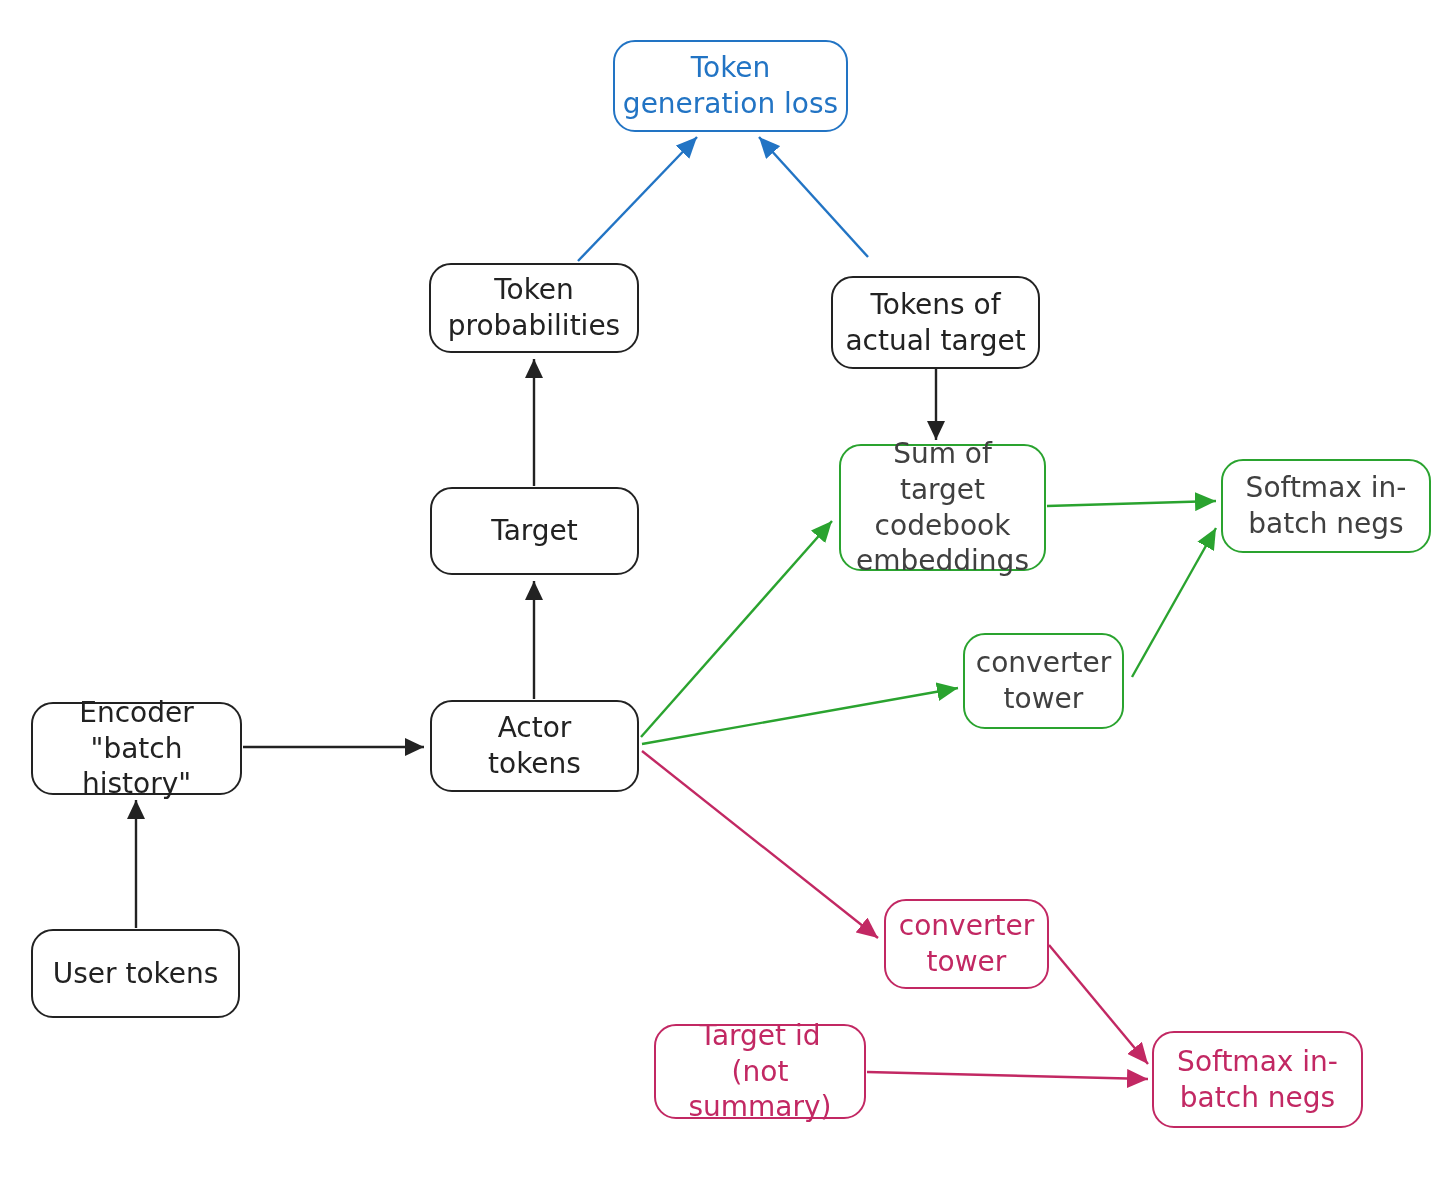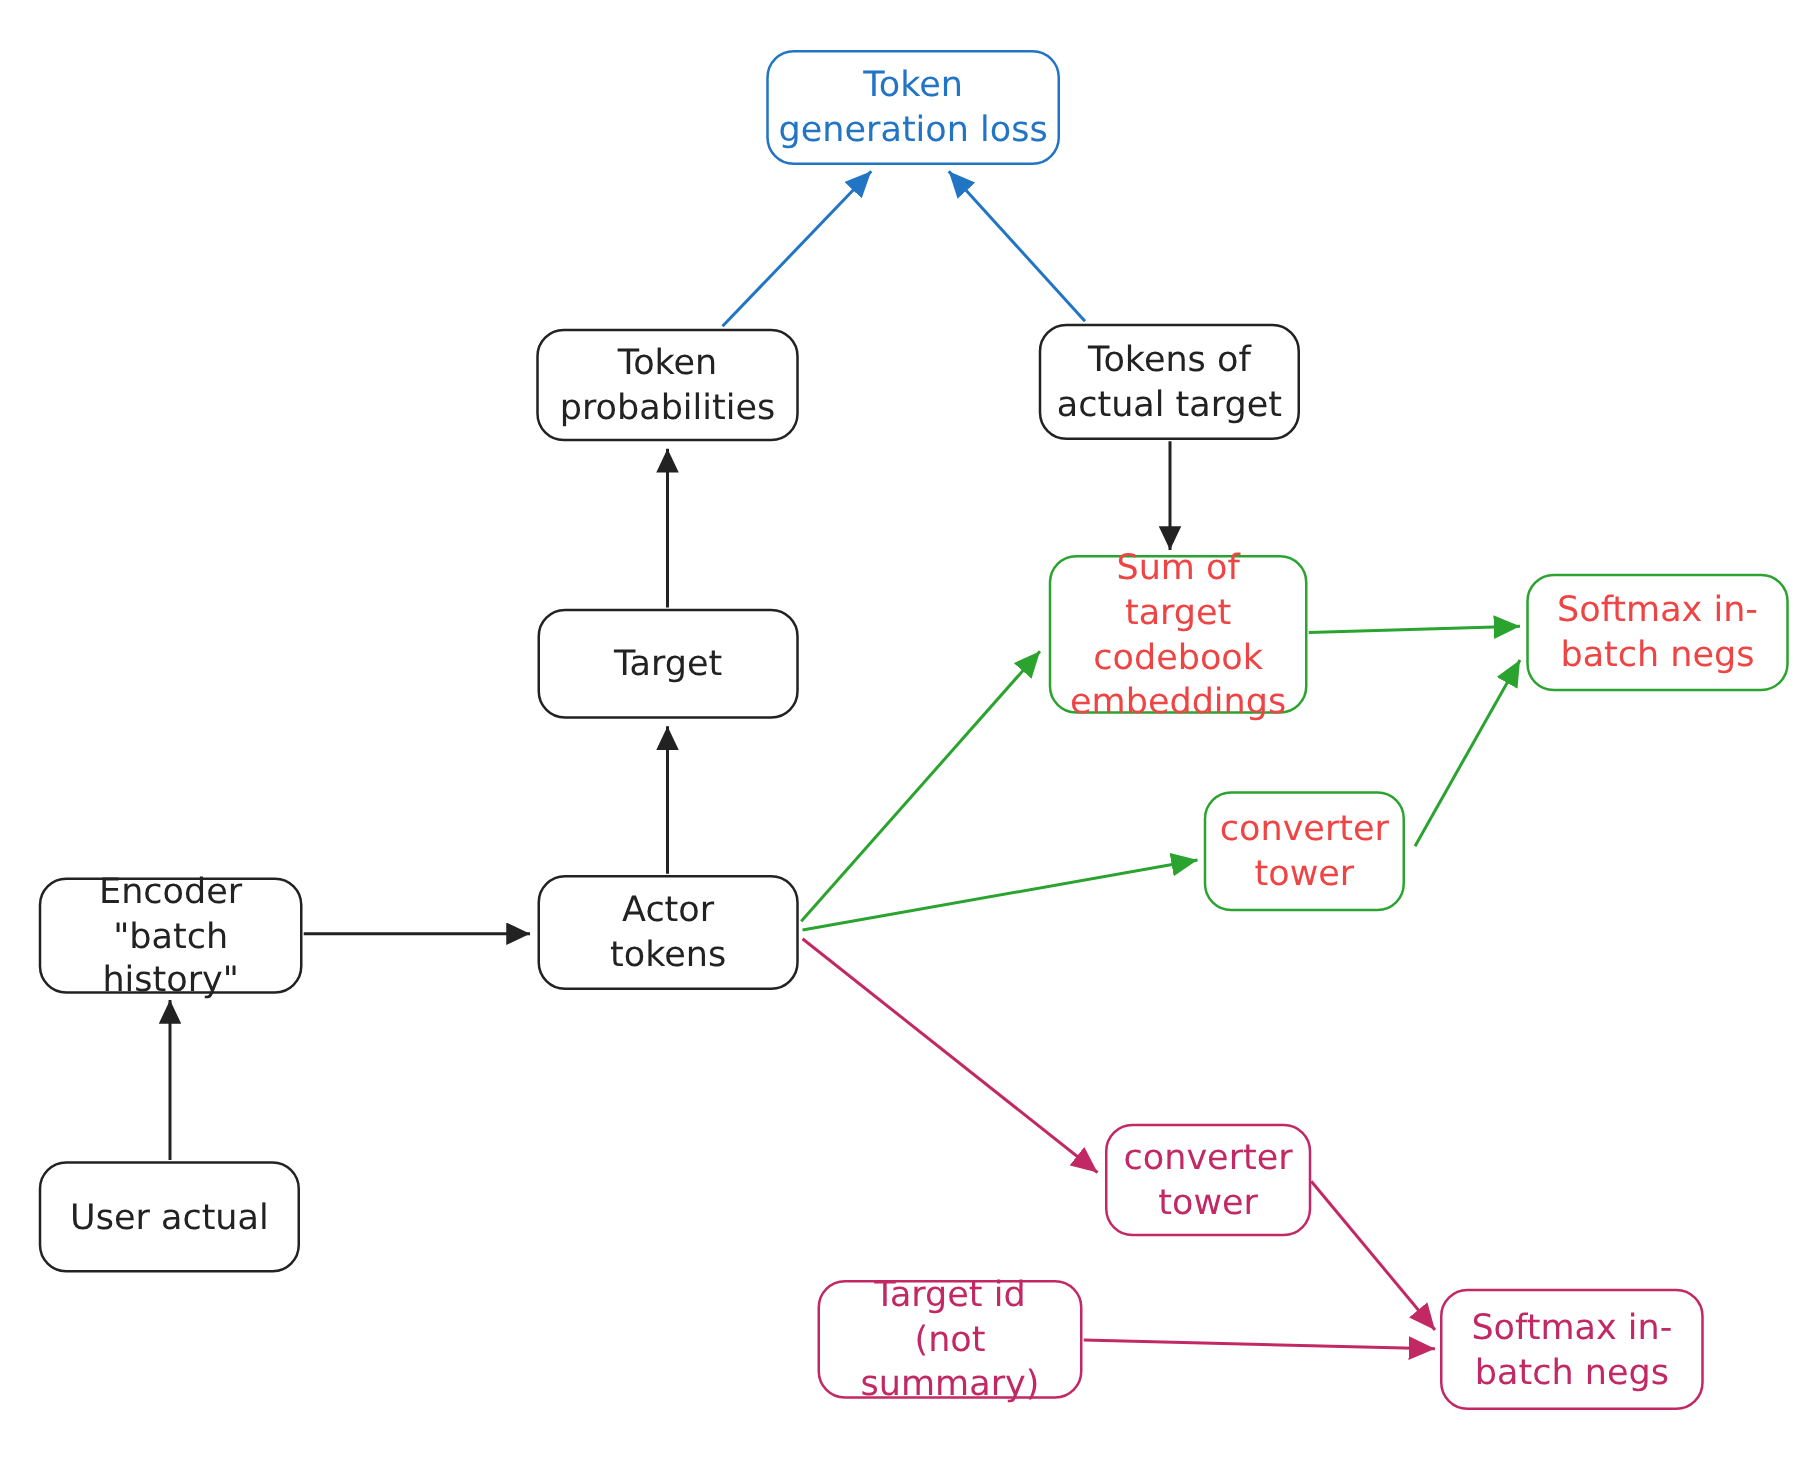--- a/index.html
+++ b/index.html
@@ -41,21 +41,21 @@
     text-align: center;
   }
   .node-label {
     white-space: pre-line;
     font-size: 28px;
     line-height: 1.28;
     padding: 0 6px;
   }
   .c-black { border-color: #222222; color: #222222; }
   .c-blue  { border-color: #2274c4; color: #2274c4; }
-  .c-green { border-color: #2aa32f; color: #ef4444; }
+  .c-green { border-color: #2aa32f; color: #404040; }
   .c-pink  { border-color: #c22863; color: #c22863; }
 </style>
 </head>
 <body>
 
 <div class="canvas">
 
   <svg class="edges" viewBox="0 0 1456 1184" xmlns="http://www.w3.org/2000/svg">
     <defs>
       <marker id="ah-black" markerUnits="userSpaceOnUse" markerWidth="20" markerHeight="18" refX="19" refY="9" orient="auto">
@@ -91,21 +91,21 @@
   <div class="node c-blue" style="left:613px; top:40px; width:235px; height:92px;">
     <span class="node-label">Token
 generation loss</span>
   </div>
 
   <div class="node c-black" style="left:429px; top:263px; width:210px; height:90px;">
     <span class="node-label">Token
 probabilities</span>
   </div>
 
-  <div class="node c-black" style="left:831px; top:259px; width:209px; height:93px;">
+  <div class="node c-black" style="left:831px; top:276px; width:209px; height:93px;">
     <span class="node-label">Tokens of
 actual target</span>
   </div>
 
   <div class="node c-green" style="left:839px; top:444px; width:207px; height:127px;">
     <span class="node-label">Sum of target
 codebook
 embeddings</span>
   </div>
 
@@ -132,21 +132,21 @@
     <span class="node-label">Actor
 tokens</span>
   </div>
 
   <div class="node c-pink" style="left:884px; top:899px; width:165px; height:90px;">
     <span class="node-label">converter
 tower</span>
   </div>
 
   <div class="node c-black" style="left:31px; top:929px; width:209px; height:89px;">
-    <span class="node-label">User actual</span>
+    <span class="node-label">User tokens</span>
   </div>
 
   <div class="node c-pink" style="left:654px; top:1024px; width:212px; height:95px;">
     <span class="node-label">Target id
 (not summary)</span>
   </div>
 
   <div class="node c-pink" style="left:1152px; top:1031px; width:211px; height:97px;">
     <span class="node-label">Softmax in-
 batch negs</span>

